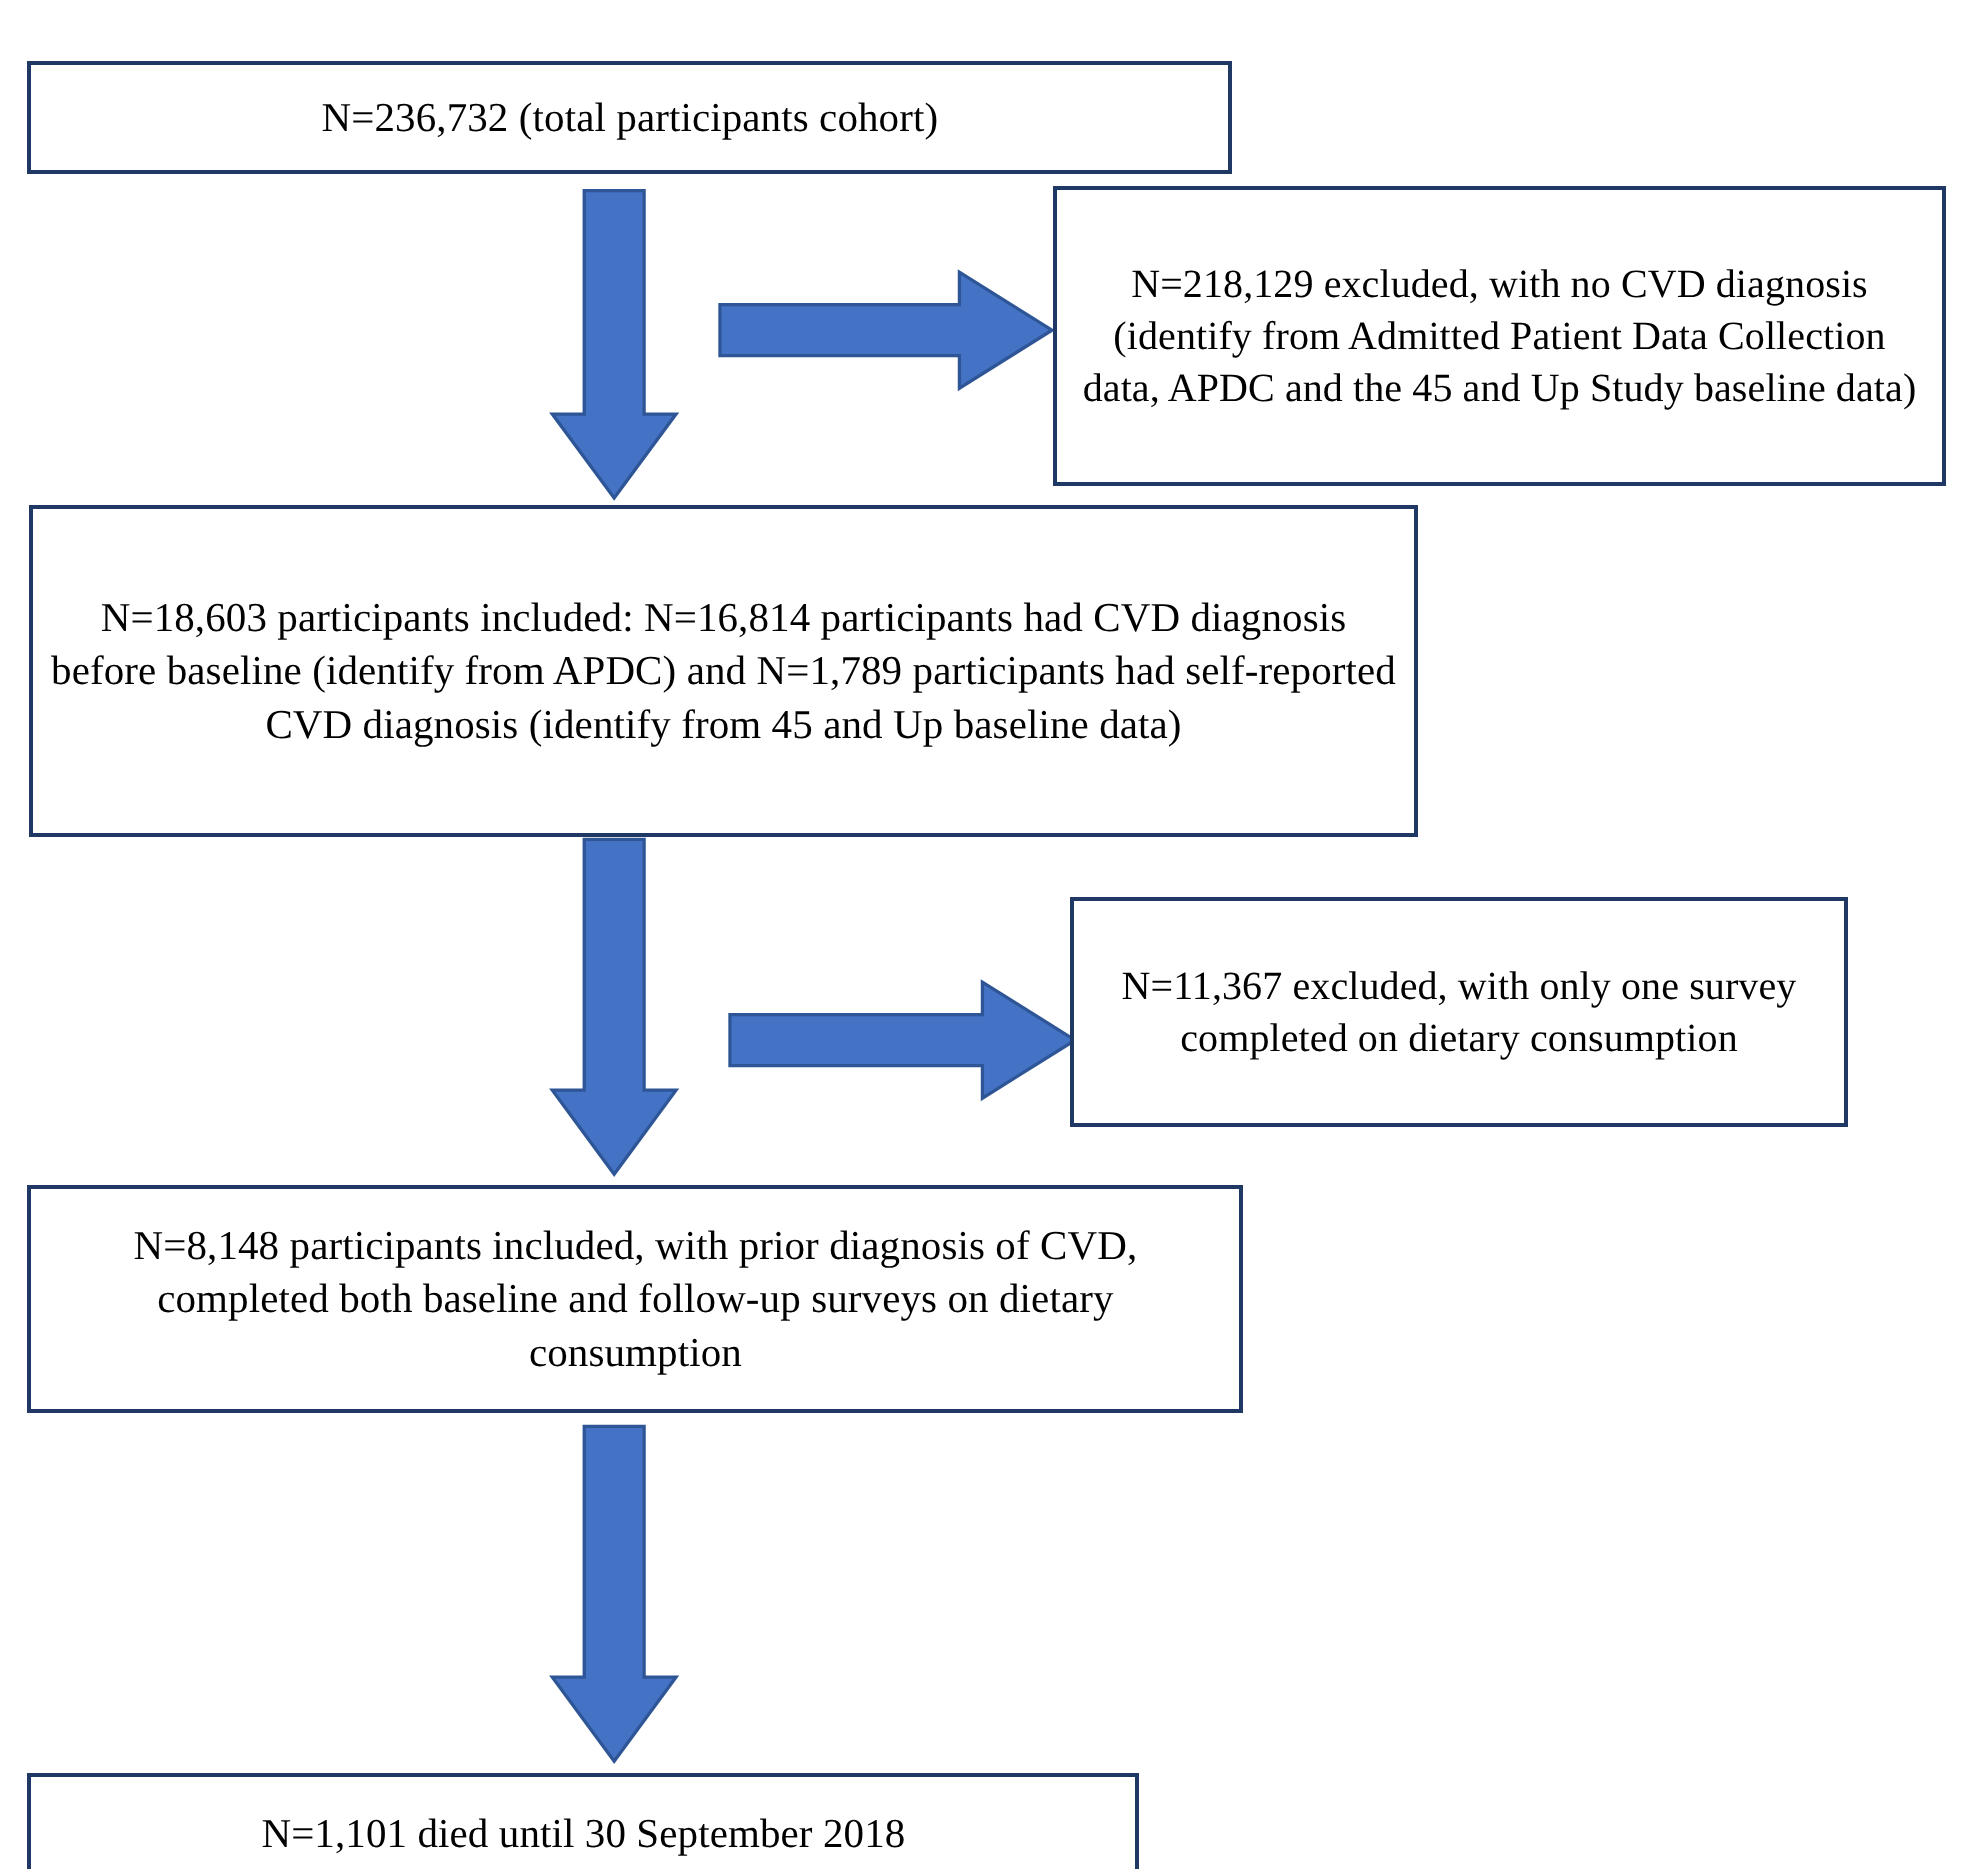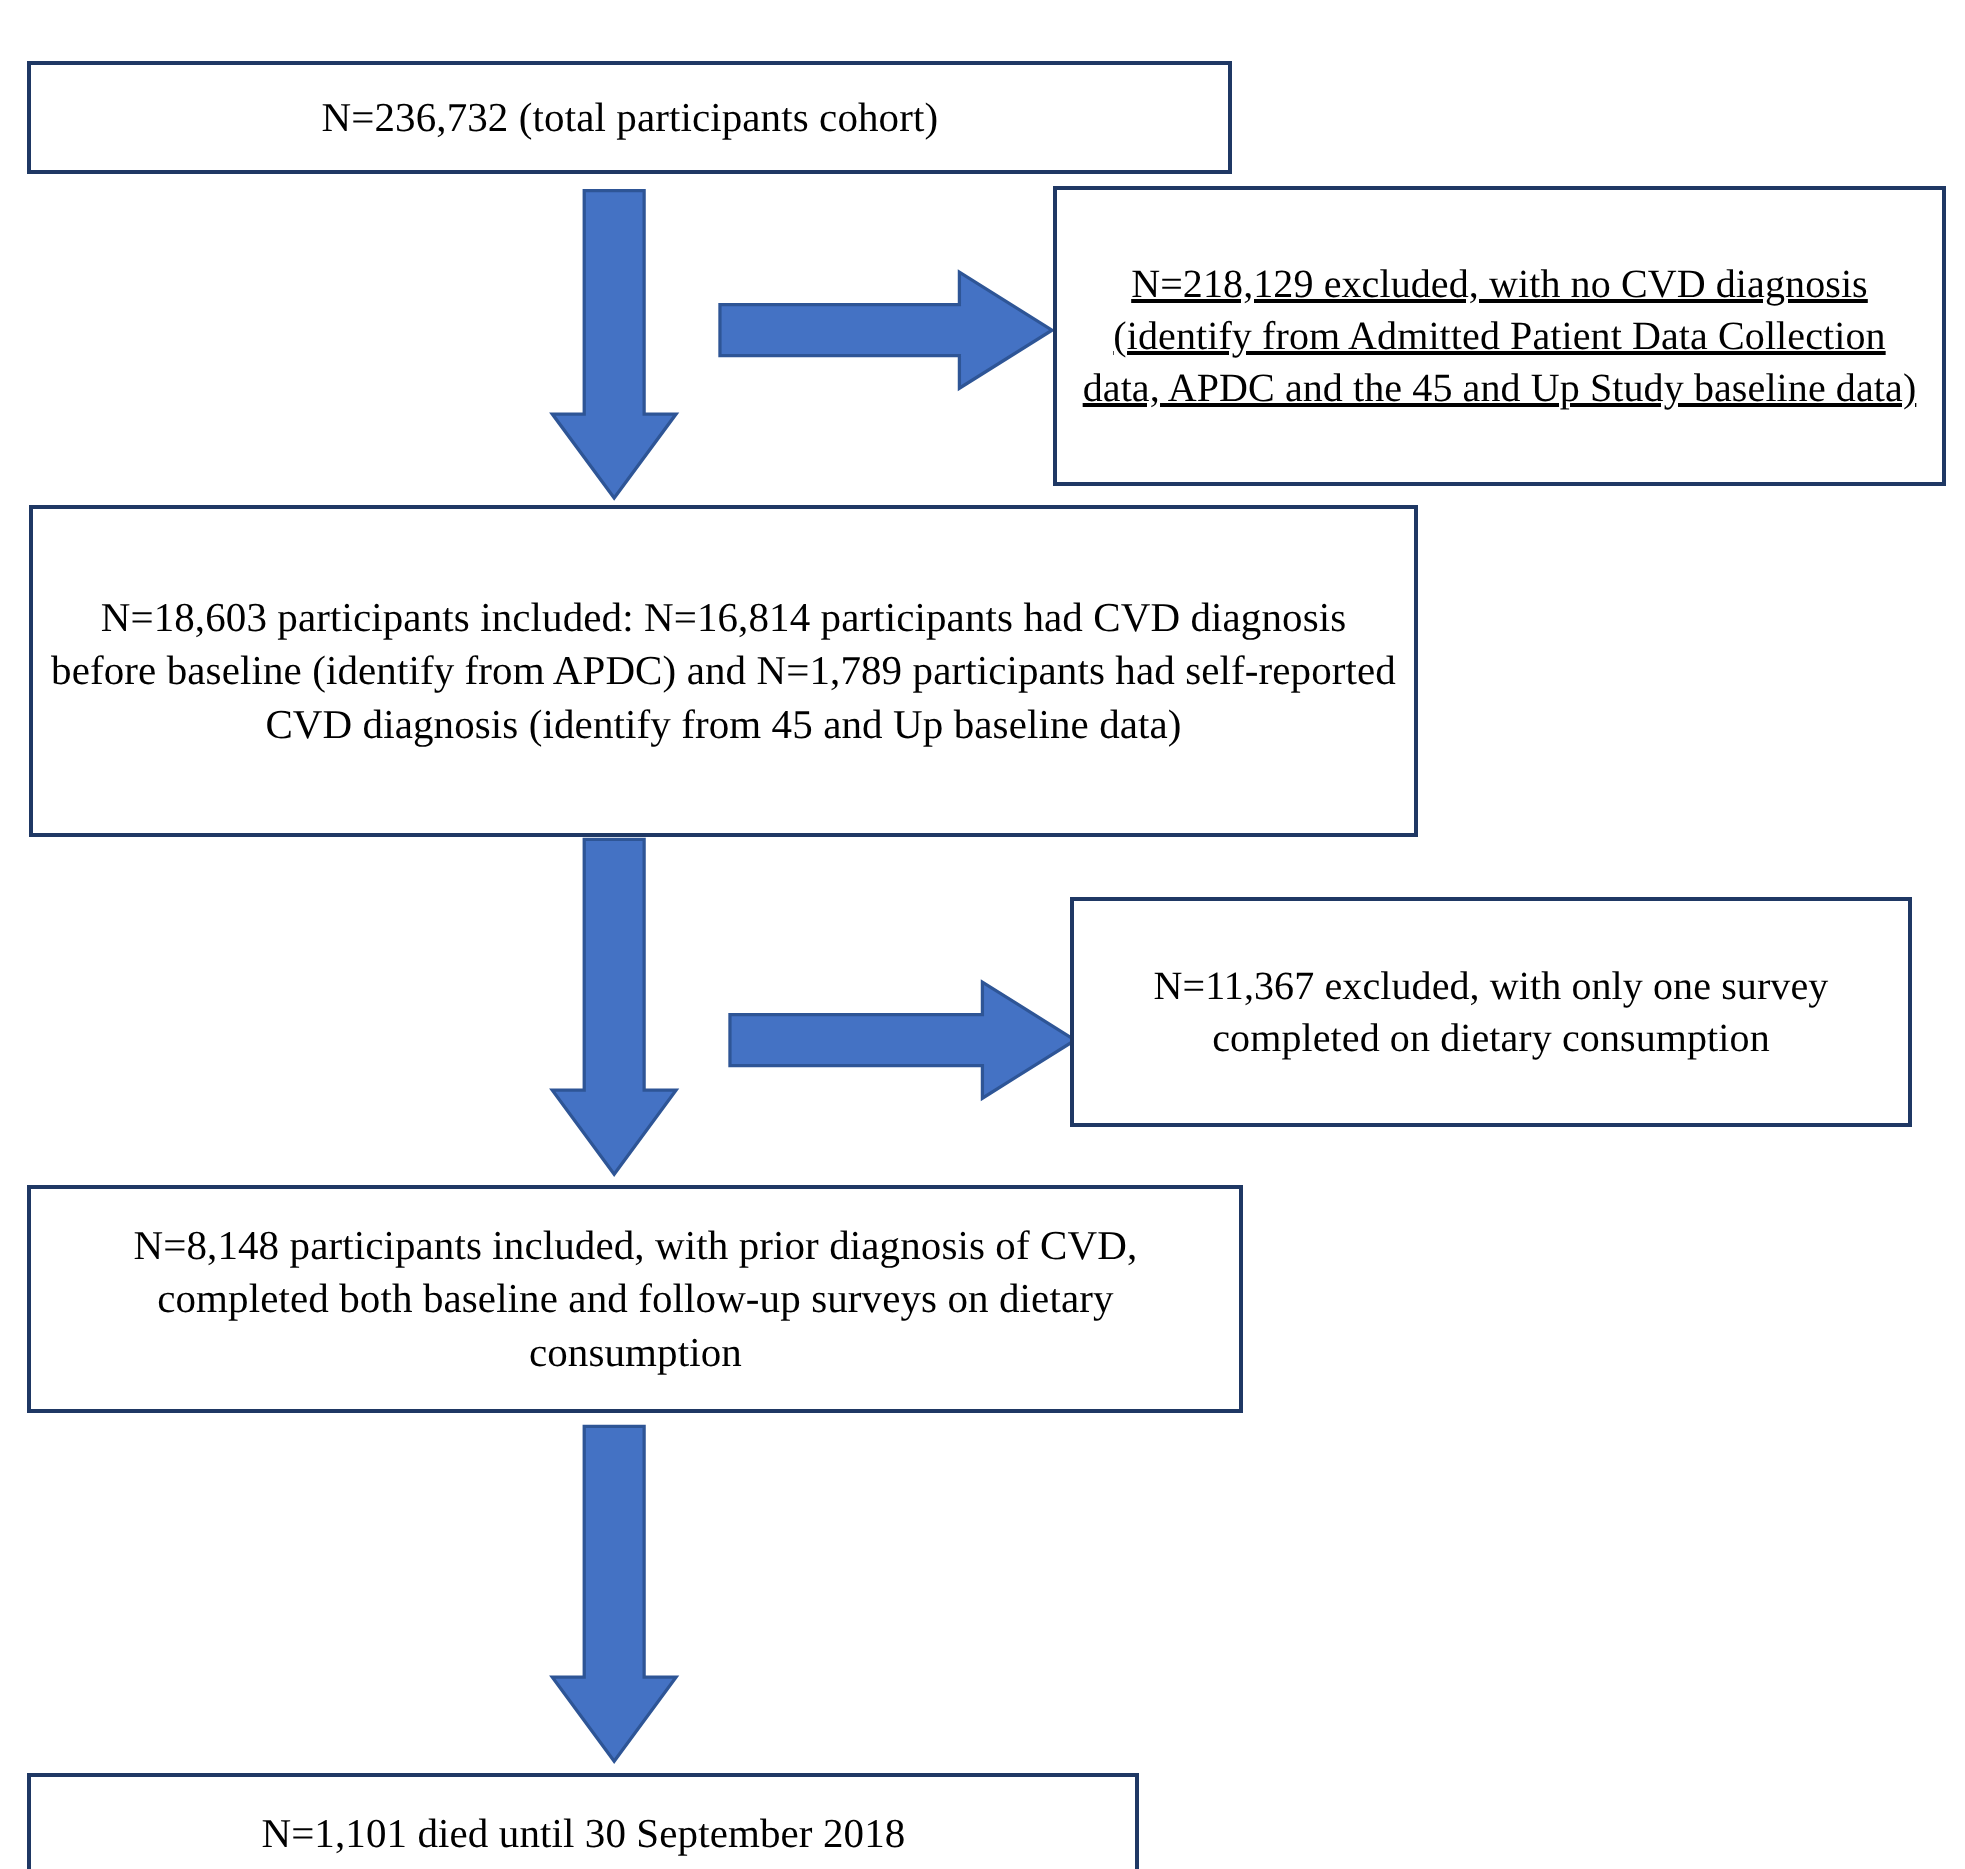--- a/index.html
+++ b/index.html
@@ -44,21 +44,21 @@
     fill: #4472C4;
     stroke: #2E5596;
     stroke-width: 5;
     stroke-linejoin: miter;
   }
 
   
   #node-total      { left: 27.4px;   top: 21px;   width: 1205px; height: 113px; }
   #node-excl-cvd   { left: 1053px; top: 146px;  width: 893px; height: 300px; }
   #node-included   { left: 29px;   top: 465px;  width: 1389px; height: 332px; }
-  #node-excl-survey{ left: 1070px; top: 857px; width: 842px; height: 230px; }
+  #node-excl-survey{ left: 1070px; top: 857px; width: 778px; height: 230px; }
   #node-final      { left: 27.4px;   top: 1145px; width: 1216px; height: 228px; }
   #node-deaths     { left: 27.4px;   top: 1733px; width: 1112px; height: 121px; }
 
   #node-excl-cvd .txt   { font-size: 40px; }
   #node-excl-survey .txt{ font-size: 40px; }
 
   
   #arrow-down-1 { left: 551px;  top: 149px;  width: 127px; height: 312px; }
   #arrow-right-1{ left: 718px; top: 230px;  width: 336px; height: 121px; }
   #arrow-down-2 { left: 551px;  top: 798px; width: 127px; height: 339px; }
@@ -75,21 +75,21 @@
   </div>
 
   <svg class="arrow" id="arrow-down-1" viewBox="0 0 195 478">
     <polygon points="51,2 143,2 143,345 192,345 97,474 2,345 51,345" fill="#4472C4" stroke="#2E5596"></polygon>
   </svg>
 
   <svg class="arrow" id="arrow-right-1" viewBox="0 0 515 185">
     <polygon points="3,53 370,53 370,3 512,92 370,181 370,131 3,131" fill="#4472C4" stroke="#2E5596"></polygon>
   </svg>
 
-  <div class="node" id="node-excl-cvd" style="border-color: rgb(31, 56, 100); text-decoration: underline;">
+  <div class="node" id="node-excl-cvd" style="border-color: rgb(31, 56, 100);">
     <span class="txt">N=218,129 excluded, with no CVD diagnosis (identify from Admitted Patient Data Collection data, APDC and the 45 and Up Study baseline data)</span>
   </div>
 
   <div class="node" id="node-included" style="border-color: rgb(31, 56, 100);">
     <span class="txt">N=18,603 participants included: N=16,814 participants had CVD diagnosis before baseline (identify from APDC) and N=1,789 participants had self-reported CVD diagnosis (identify from 45 and Up baseline data)</span>
   </div>
 
   <svg class="arrow" id="arrow-down-2" viewBox="0 0 195 520">
     <polygon points="51,2 143,2 143,387 192,387 97,516 2,387 51,387" fill="#4472C4" stroke="#2E5596"></polygon>
   </svg>

